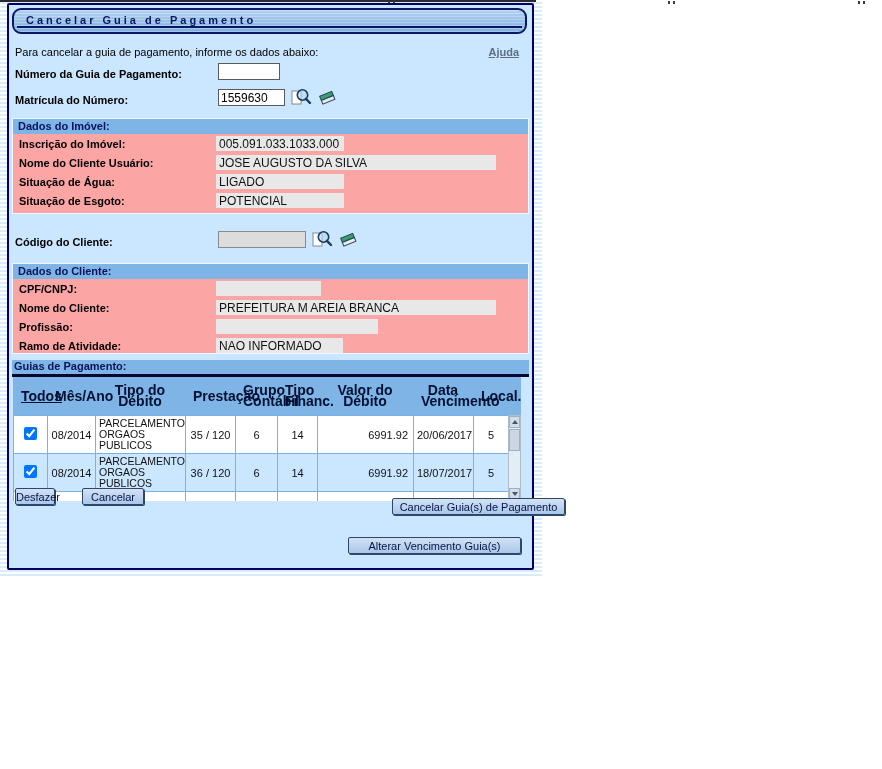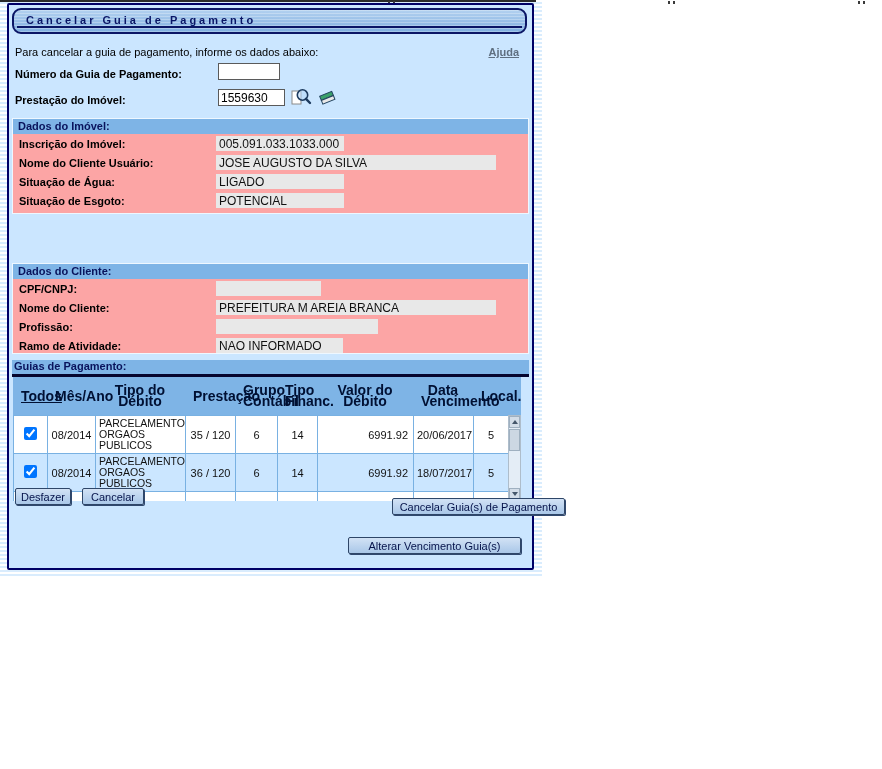--- a/index.html
+++ b/index.html
@@ -75,21 +75,21 @@
     border-bottom:4px solid #44566a; }
   .tri-dn { width:0; height:0; border-left:3px solid transparent; border-right:3px solid transparent;
     border-top:4px solid #44566a; }
   .sb-thumb { height:22px; background:#ccd7e3; border:1px solid #9fb0c0; margin-top:1px; cursor:grab; }
   .sb-space { flex:1; }
 
   .btn { position:absolute; background:linear-gradient(180deg,#d2e2f5,#a9c7e8);
     border:1px solid #2e4668; border-radius:2px; font-size:11px; color:#06134a;
     text-align:center; height:17px; box-shadow:1px 1px 0 #30486e; cursor:pointer;
     font-family:inherit; padding:0; }
-  .btn-desfazer { left:6px;  top:483px; width:56px; }
+  .btn-desfazer { left:6px;  top:483px; width:40px; }
   .btn-cancelar { left:73px; top:483px; width:62px; }
   .btn-right { left:339px; width:173px; }
   .btn-cg { top:493px;margin-left:44px; } .btn-ig { top:508px; } .btn-av { top:532px; }
 </style>
 </head>
 <body>
 
 <div class="stripes"></div>
 <div class="top-cut"></div>
 <span class="cutmark m1"></span>
@@ -107,21 +107,21 @@
     <span>Para cancelar a guia de pagamento, informe os dados abaixo:</span>
     <a class="help-link">Ajuda</a>
   </div>
 
   <div class="field-row" style="top:57px;">
     <span class="lbl">Número da Guia de Pagamento:</span>
     <input class="text" type="text" value="" style="">
   </div>
 
   <div class="field-row" style="top:83px;">
-    <span class="lbl">Prestação do Imóvel:</span>
+    <span class="lbl">Matrícula do Número:</span>
     <input class="text" type="text" style="width: 67px;" value="1559630">
     <span class="icon-btn">
       <svg width="21" height="18" viewBox="0 0 21 18">
         <rect x="1" y="3" width="9" height="13" fill="#ffffff" stroke="#8a8a8a"></rect>
         <circle cx="11.5" cy="7" r="5.2" fill="rgba(180,215,250,0.55)" stroke="#1c3a5e" stroke-width="1.6"></circle>
         <line x1="15" y1="10.8" x2="19" y2="15" stroke="#1c3a5e" stroke-width="2.4" stroke-linecap="round"></line>
       </svg>
     </span>
     <span class="icon-btn">
       <svg width="18" height="17" viewBox="0 0 18 17">
@@ -146,20 +146,39 @@
     <div class="srow">
       <span class="lbl">Situação de Água:</span>
       <span class="val" style="width:128px;">LIGADO</span>
     </div>
     <div class="srow">
       <span class="lbl">Situação de Esgoto:</span>
       <span class="val" style="width:128px;">POTENCIAL</span>
     </div>
   </div>
 
+  <div class="field-row" style="top:225px;">
+    <span class="lbl">Código do Cliente:</span>
+    <input class="text disabled" type="text" style="width: 88px;" disabled="" value="">
+    <span class="icon-btn">
+      <svg width="21" height="18" viewBox="0 0 21 18">
+        <rect x="1" y="3" width="9" height="13" fill="#ffffff" stroke="#8a8a8a"></rect>
+        <circle cx="11.5" cy="7" r="5.2" fill="rgba(180,215,250,0.55)" stroke="#1c3a5e" stroke-width="1.6"></circle>
+        <line x1="15" y1="10.8" x2="19" y2="15" stroke="#1c3a5e" stroke-width="2.4" stroke-linecap="round"></line>
+      </svg>
+    </span>
+    <span class="icon-btn">
+      <svg width="18" height="17" viewBox="0 0 18 17">
+        <g transform="rotate(-22 9 8)">
+          <rect x="2.5" y="4.5" width="13" height="4.5" fill="#3aa06a" stroke="#23445f"></rect>
+          <rect x="2.5" y="9" width="13" height="4" fill="#e9e9e9" stroke="#23445f"></rect>
+        </g>
+      </svg>
+    </span>
+  </div>
 
   <div class="section" style="top:258px;height:91px;">
     <div class="section-header">Dados do Cliente:</div>
     <div class="srow">
       <span class="lbl">CPF/CNPJ:</span>
       <span class="val" style="width:105px;"></span>
     </div>
     <div class="srow">
       <span class="lbl">Nome do Cliente:</span>
       <span class="val" style="width:280px;">PREFEITURA M AREIA BRANCA</span>

